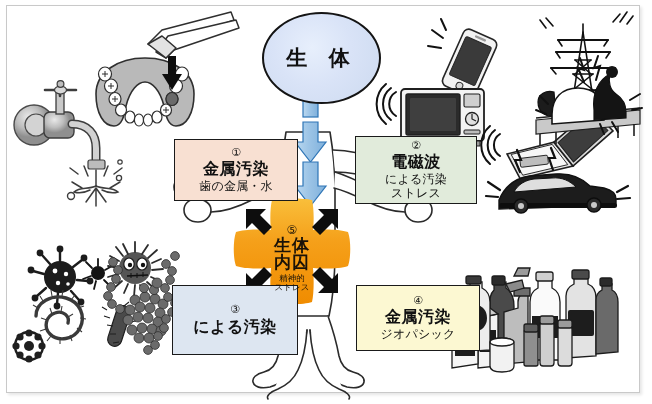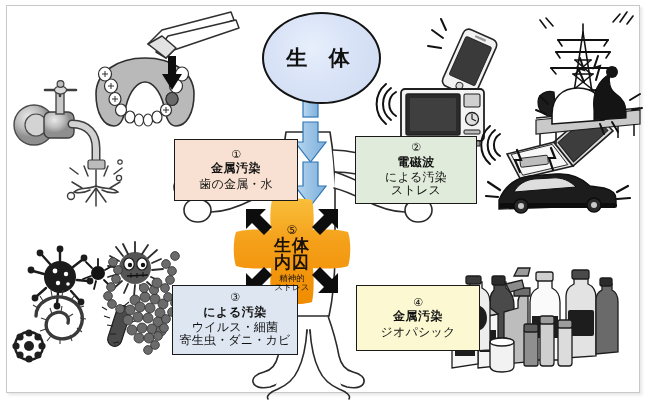--- a/index.html
+++ b/index.html
@@ -21,21 +21,21 @@
   
   .vbox{
     position:absolute;box-sizing:border-box;
     border:1px solid #1a1a1a;
     display:flex;flex-direction:column;
     align-items:center;justify-content:center;
     text-align:center;line-height:1.12;
     color:#111;
   }
   .vnum{font-size:11px;margin-bottom:1px;}
-  .vtitle{font-size:12px;font-weight:bold;letter-spacing:.5px;}
+  .vtitle{font-size:16px;font-weight:bold;letter-spacing:.5px;}
   .vsub{font-size:12px;margin-top:2px;letter-spacing:.2px;}
   .vsub div{white-space:nowrap;}
 
   #box1{left:174px;top:139px;width:124px;height:62px;background:#f8e0d2;}
   #box2{left:355px;top:136px;width:122px;height:68px;background:#e1ebdb;}
   #box3{left:172px;top:285px;width:126px;height:70px;background:#dde6f1;}
   #box4{left:356px;top:285px;width:124px;height:66px;background:#fcf8d2;}
 
   
   #bio-ellipse{
@@ -556,24 +556,20 @@
     <div class="vtitle">電磁波</div>
     <div class="vsub">
       <div>による汚染</div>
       <div>ストレス</div>
     </div>
   </div>
 
   <div class="vbox" id="box3">
     <div class="vnum">③</div>
     <div class="vtitle">による汚染</div>
-    <div class="vsub">
-      <div>ウイルス・細菌</div>
-      <div>寄生虫・ダニ・カビ</div>
-    </div>
   </div>
 
   <div class="vbox" id="box4">
     <div class="vnum">④</div>
     <div class="vtitle">金属汚染</div>
     <div class="vsub">
       <div>ジオパシック</div>
     </div>
   </div>
 

